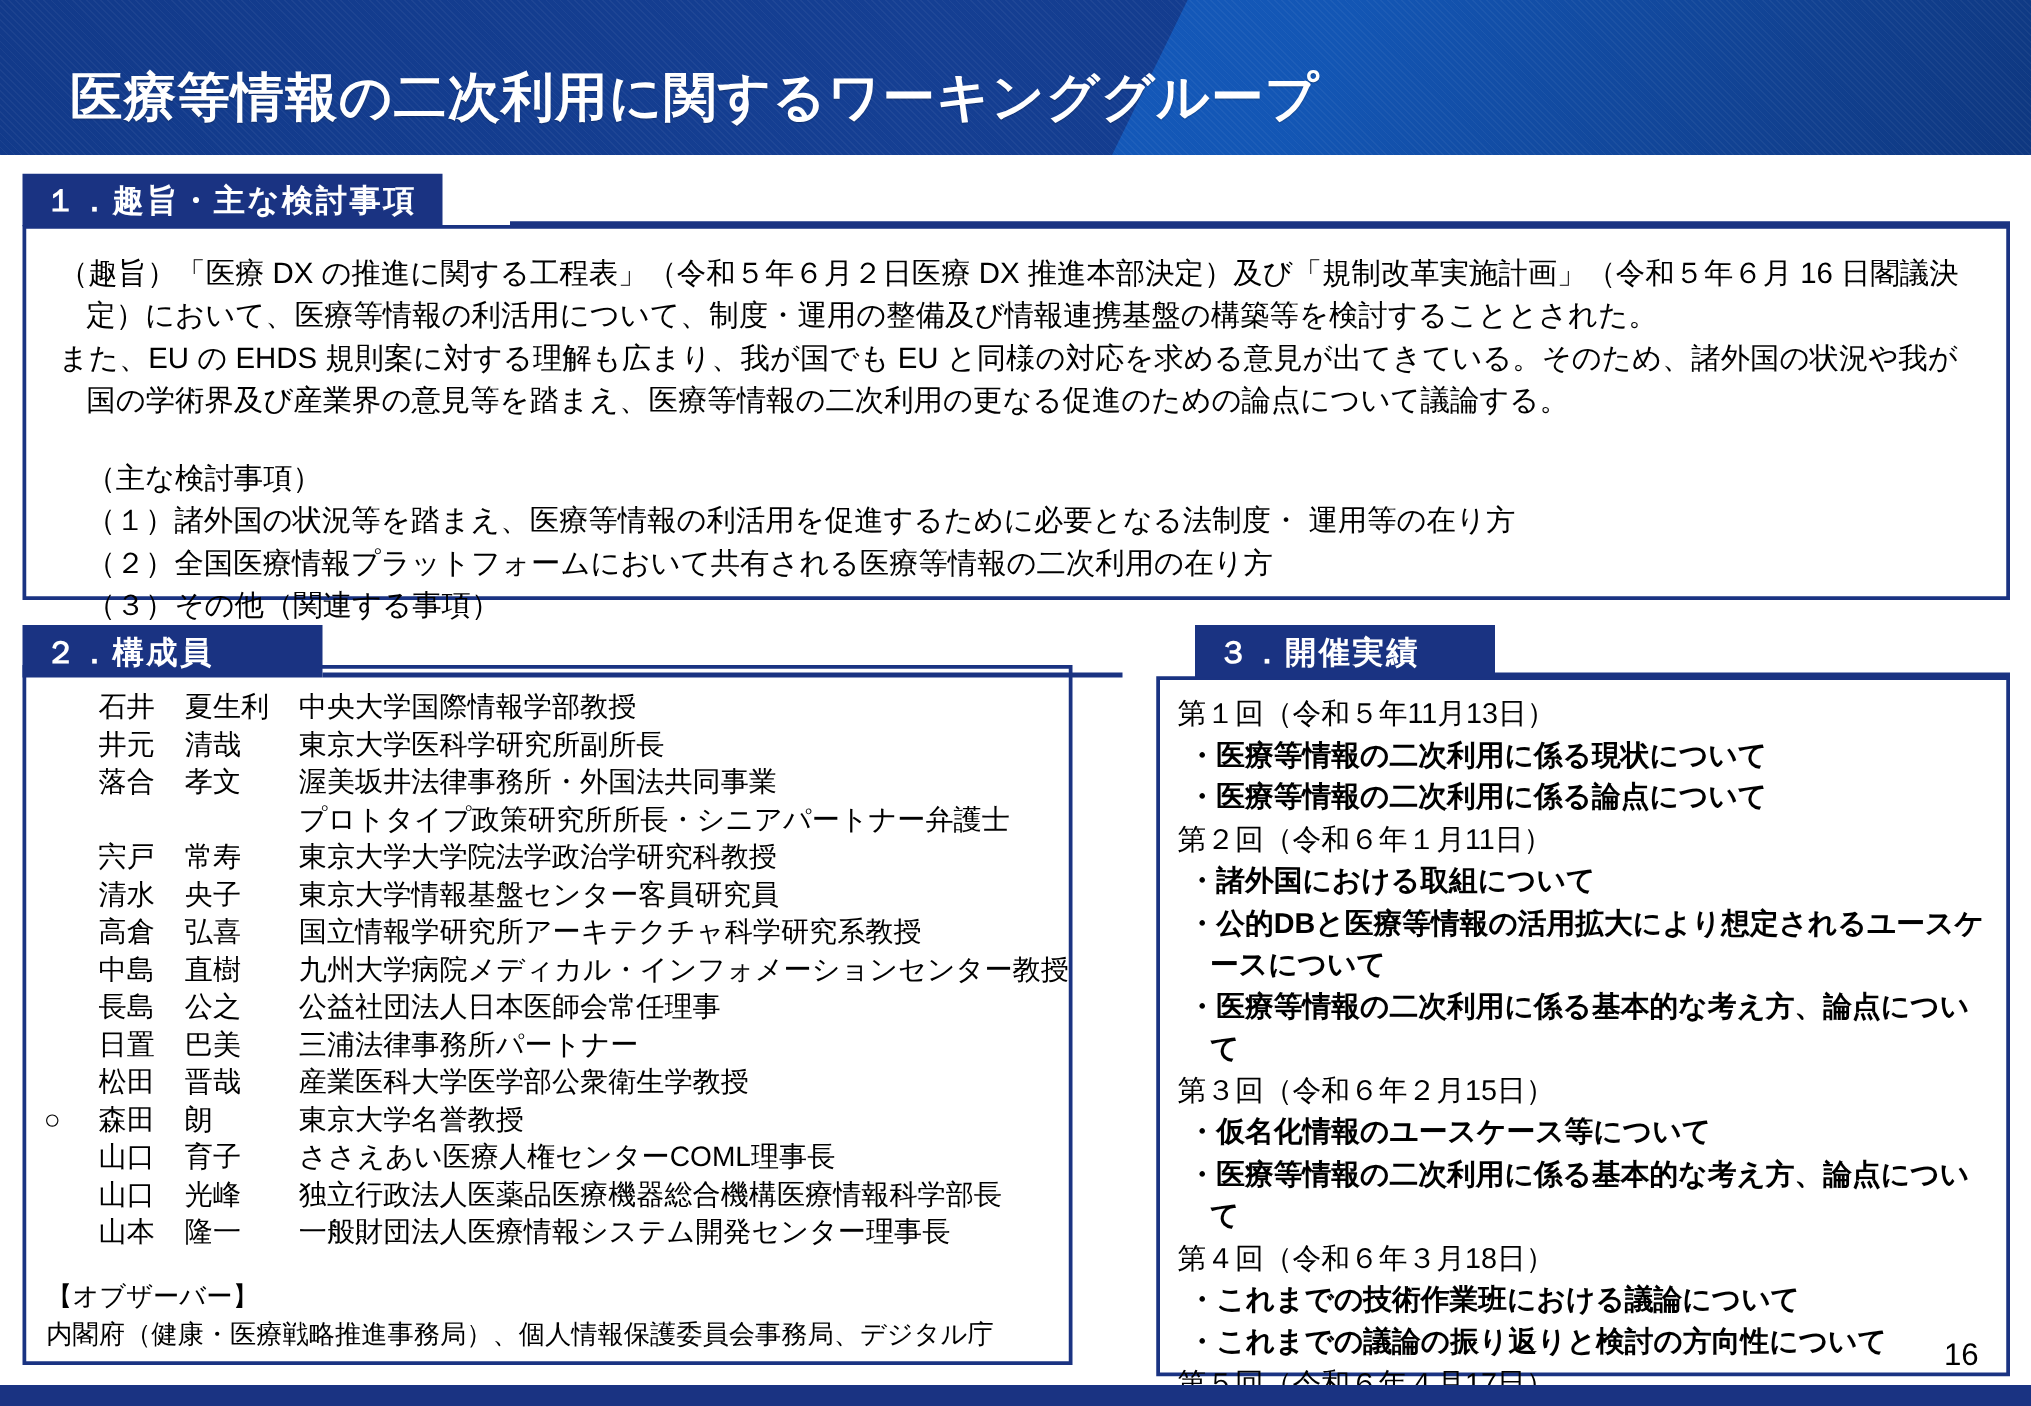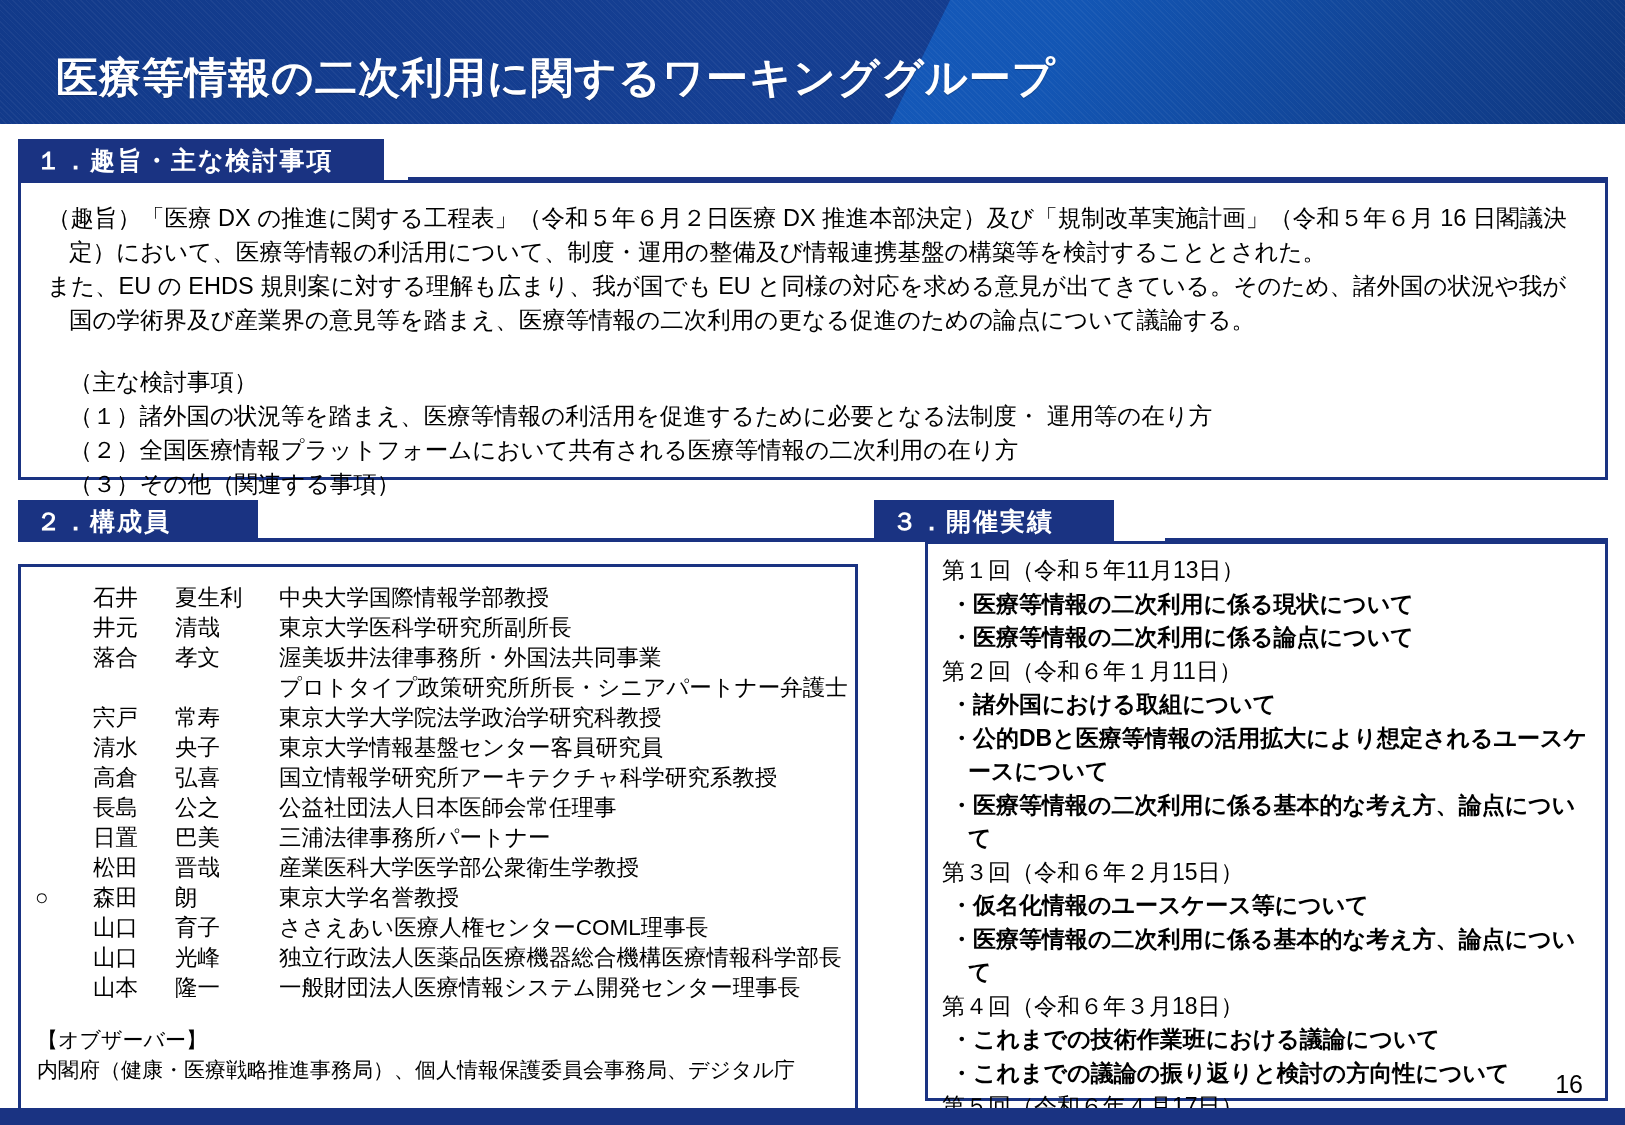--- a/index.html
+++ b/index.html
@@ -89,21 +89,21 @@
   
   .box {
     position: absolute;
     border: 3px solid #1a3382;
     background: #ffffff;
     box-sizing: border-box;
     z-index: 2;
   }
 
   
-  #sec1-head { left: 18px; top: 139px; width: 366px; height: 42px; }
+  #sec1-head { left: 18px; top: 139px; width: 336px; height: 42px; }
   #sec1-head .sec-head-label { font-size: 25px; }
   #sec1-rule { left: 408px; top: 177px; width: 1200px; }
   #box1 { left: 18px; top: 180px; width: 1590px; height: 300px; }
 
   .para {
     font-size: 23.5px;
     line-height: 34px;
     color: #000;
   }
   #box1 .body {
@@ -118,21 +118,21 @@
     text-indent: -22px;
   }
   .gap {
     height: 28px;
   }
 
   
   #sec2-head { left: 18px; top: 500px; width: 240px; height: 42px; }
   #sec2-head .sec-head-label { font-size: 25px; }
   #sec2-rule { left: 258px; top: 538px; width: 640px; }
-  #box2 { left: 18px; top: 564px; width: 840px; height: 560px; }
+  #box2 { left: 18px; top: 532px; width: 840px; height: 560px; }
 
   .member-table {
     border-collapse: collapse;
     margin: 16px 0 0 0;
     width: 100%;
   }
   .member-table td {
     font-size: 22.5px;
     line-height: 30px;
     padding: 0;
@@ -159,21 +159,21 @@
     display: block;
   }
 
   .observer-block {
     margin: 22px 0 0 16px;
     font-size: 21px;
     line-height: 30px;
   }
 
   
-  #sec3-head { left: 874px; top: 500px; width: 240px; height: 42px; }
+  #sec3-head { left: 956px; top: 500px; width: 240px; height: 42px; }
   #sec3-head .sec-head-label { font-size: 25px; }
   #sec3-rule { left: 1165px; top: 538px; width: 443px; }
   #box3 { left: 925px; top: 541px; width: 683px; height: 560px; }
 
   .meeting-list {
     padding: 10px 10px 0 14px;
     font-size: 23px;
     line-height: 33.5px;
   }
   .meeting-title {
@@ -269,20 +269,26 @@
           <td class="col-mark"></td>
           <td class="col-sei">清水</td>
           <td class="col-mei">央子</td>
           <td class="col-aff"><span>東京大学情報基盤センター客員研究員</span></td>
         </tr>
         <tr>
           <td class="col-mark"></td>
           <td class="col-sei">高倉</td>
           <td class="col-mei">弘喜</td>
           <td class="col-aff"><span>国立情報学研究所アーキテクチャ科学研究系教授</span></td>
+        </tr>
+        <tr>
+          <td class="col-mark"></td>
+          <td class="col-sei">中島</td>
+          <td class="col-mei">直樹</td>
+          <td class="col-aff"><span>九州大学病院メディカル・インフォメーションセンター教授</span></td>
         </tr>
         <tr>
           <td class="col-mark"></td>
           <td class="col-sei">長島</td>
           <td class="col-mei">公之</td>
           <td class="col-aff"><span>公益社団法人日本医師会常任理事</span></td>
         </tr>
         <tr>
           <td class="col-mark"></td>
           <td class="col-sei">日置</td>

